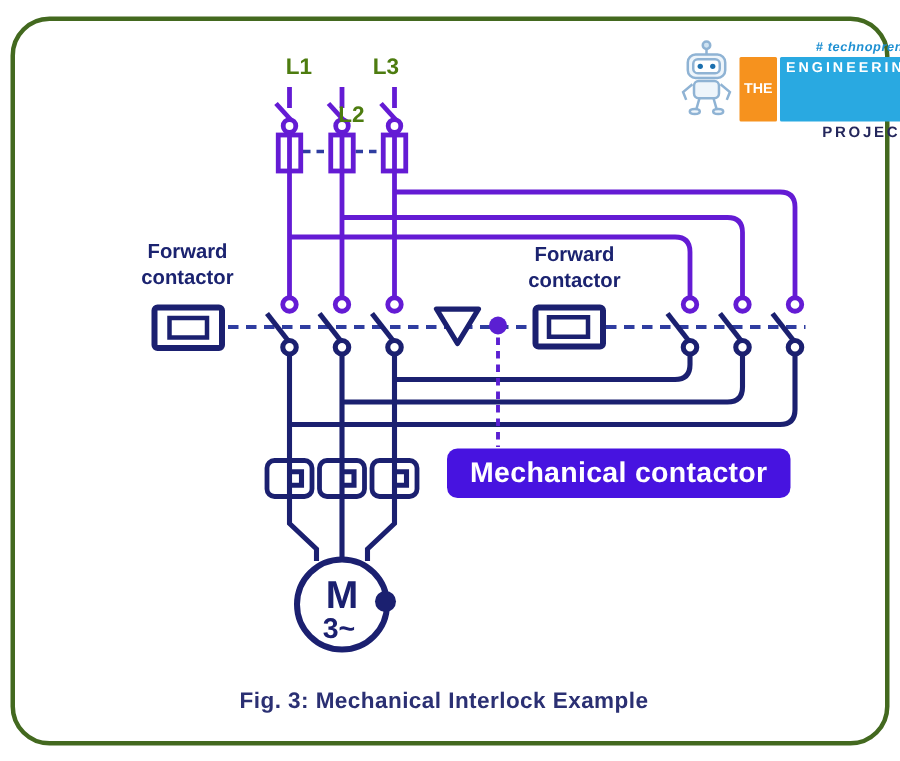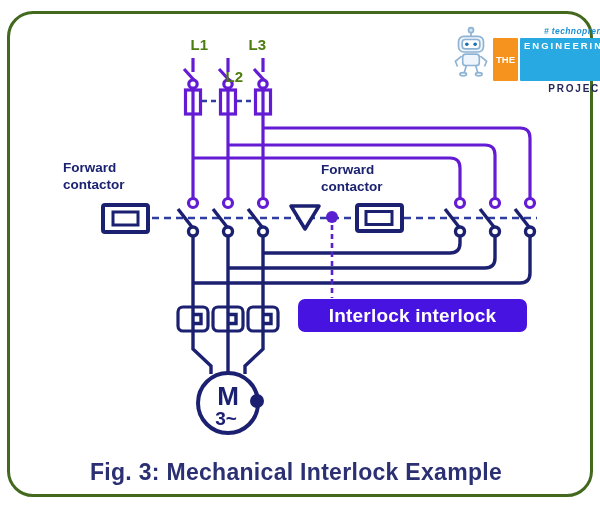--- a/index.html
+++ b/index.html
@@ -6,29 +6,29 @@
   .frame{
     position:relative;width:600px;height:507px;background:#ffffff;
     font-family:"Liberation Sans", sans-serif;overflow:hidden;
   }
   .green-border{
     position:absolute;left:7px;top:11px;width:586px;height:486px;
     box-sizing:border-box;border:3px solid #43691f;border-radius:26px;
   }
   .abs{position:absolute;}
   .phase-label{width:30px;text-align:right;font-size:15px;font-weight:bold;color:#4d7c0f;}
-  .contactor-label{width:124px;text-align:left;font-size:13.5px;line-height:16.5px;font-weight:bold;color:#1b2370;}
+  .contactor-label{width:124px;text-align:center;font-size:13.5px;line-height:16.5px;font-weight:bold;color:#1b2370;}
   .interlock-box{
     left:298px;top:299px;width:229px;height:33px;background:#4713e0;border-radius:7px;
     display:flex;align-items:center;justify-content:center;
     color:#ffffff;font-size:19px;font-weight:bold;letter-spacing:.2px;
   }
   .caption{
     left:0;top:459px;width:592px;text-align:center;
-    font-size:23px;font-weight:bold;color:#2b3073;letter-spacing:.3px;
+    font-size:15px;font-weight:bold;color:#2b3073;letter-spacing:.3px;
   }
   
   .logo{left:452px;top:26px;display:flex;gap:3px;align-items:flex-start;}
   .logo-col{display:flex;flex-direction:column;align-items:flex-end;}
   .logo-hashtag{color:#1e90d2;font-size:8.5px;font-weight:bold;font-style:italic;letter-spacing:.4px;margin-bottom:2px;}
   .logo-row{display:flex;gap:2px;}
   .logo-the{background:#f6921e;color:#fff;font-size:9.5px;font-weight:bold;padding:16px 3px;border-radius:1px;}
   .logo-eng{background:#29a9e1;color:#fff;font-size:9.5px;font-weight:bold;padding:2px 4px;letter-spacing:2px;border-radius:1px;}
   .logo-projects{color:#24275c;font-size:10px;font-weight:bold;letter-spacing:1.8px;margin-top:2px;}
   svg text{font-family:"Liberation Sans", sans-serif;}
@@ -169,21 +169,21 @@
     <div>Forward</div>
     <div>contactor</div>
   </div>
 
   <div class="abs contactor-label" style="left:321px;top:162px;">
     <div>Forward</div>
     <div>contactor</div>
   </div>
 
   <div class="abs interlock-box">
-    <span>Interlock interlock</span>
+    <span>Mechanical contactor</span>
   </div>
 
   <div class="abs caption">Fig. 3: Mechanical Interlock Example</div>
 
   <div class="abs logo">
     <svg width="38" height="52" viewBox="0 0 36 50">
       <g stroke="#8fb3d4" stroke-width="1.6" fill="none">
         <line x1="18" y1="5" x2="18" y2="10"></line>
         <circle cx="18" cy="4" r="2.4" fill="#cfe3f2"></circle>
         <rect x="6" y="10" width="24" height="15" rx="5" fill="#eef5fb"></rect>

